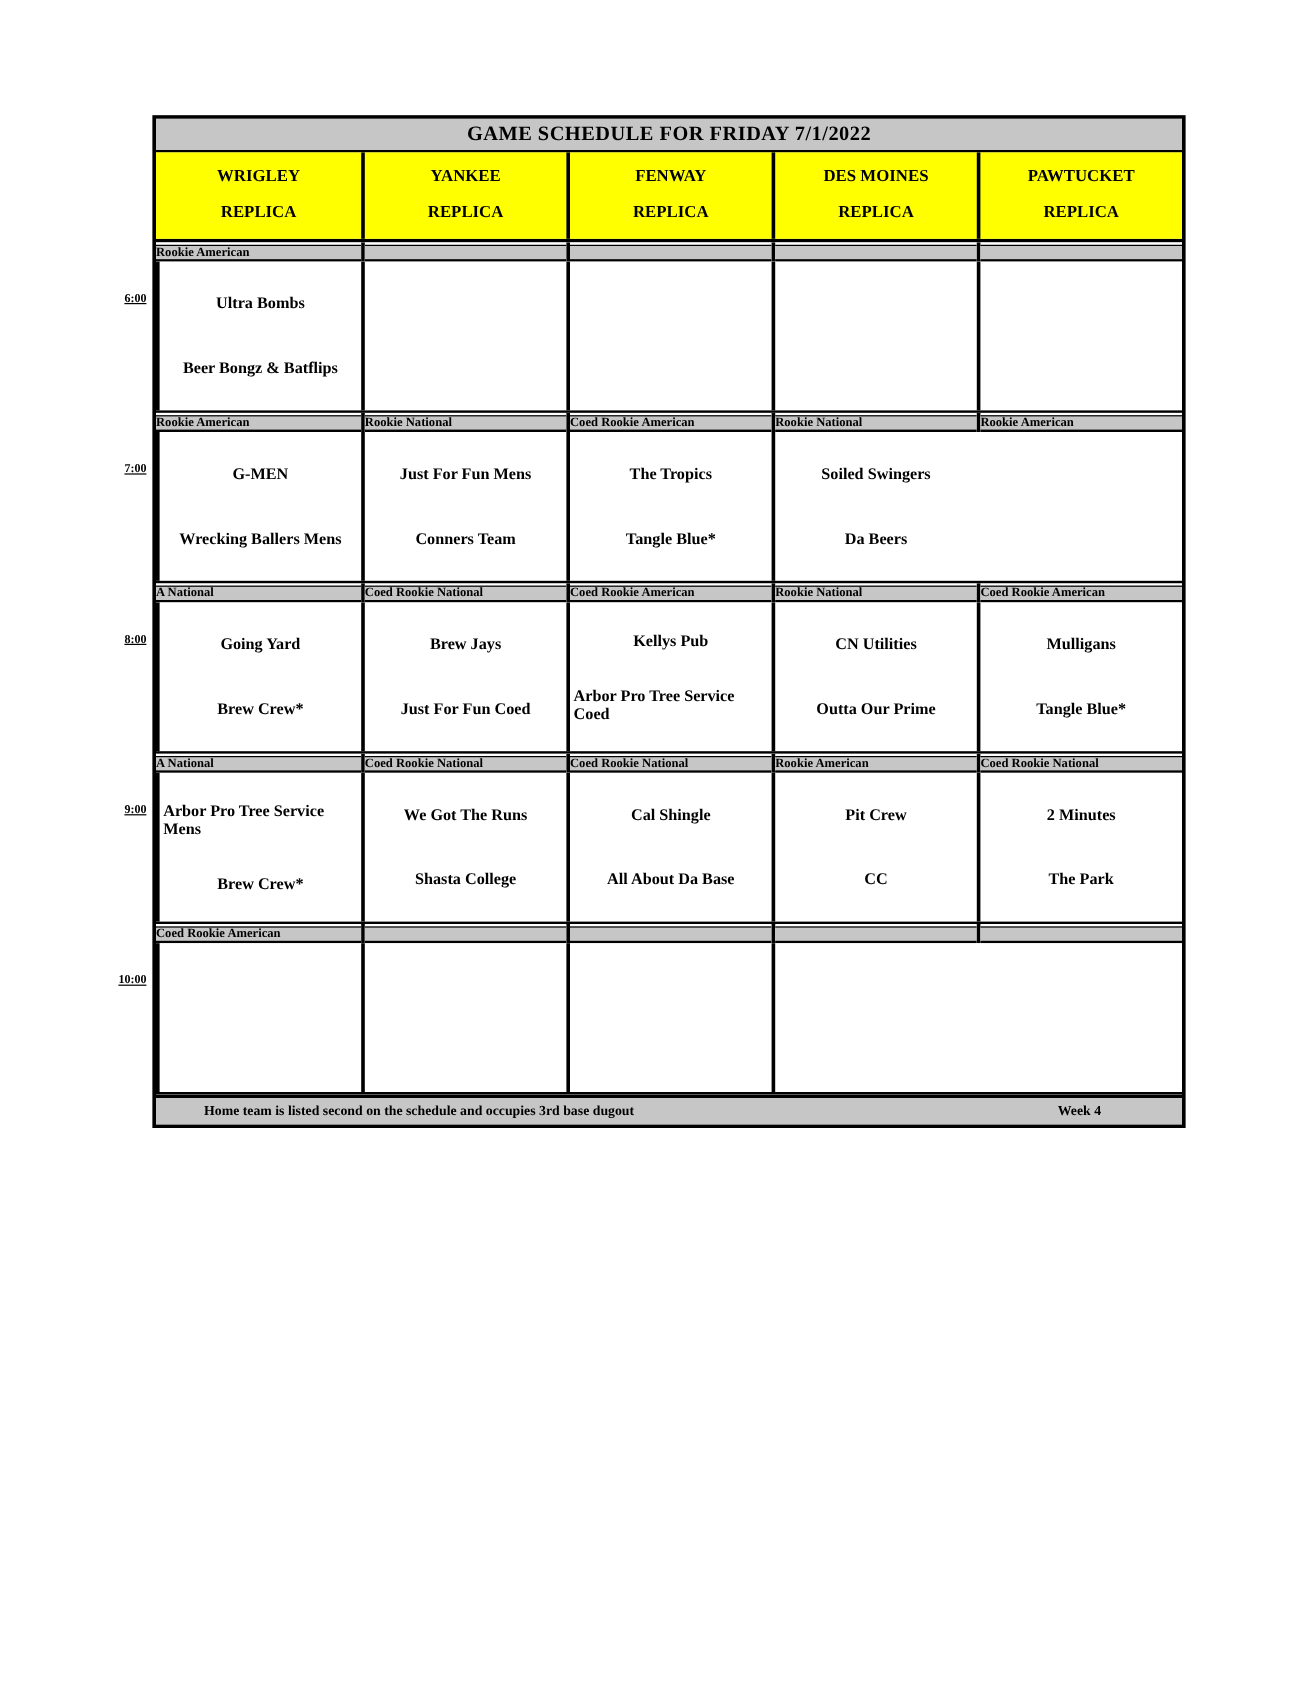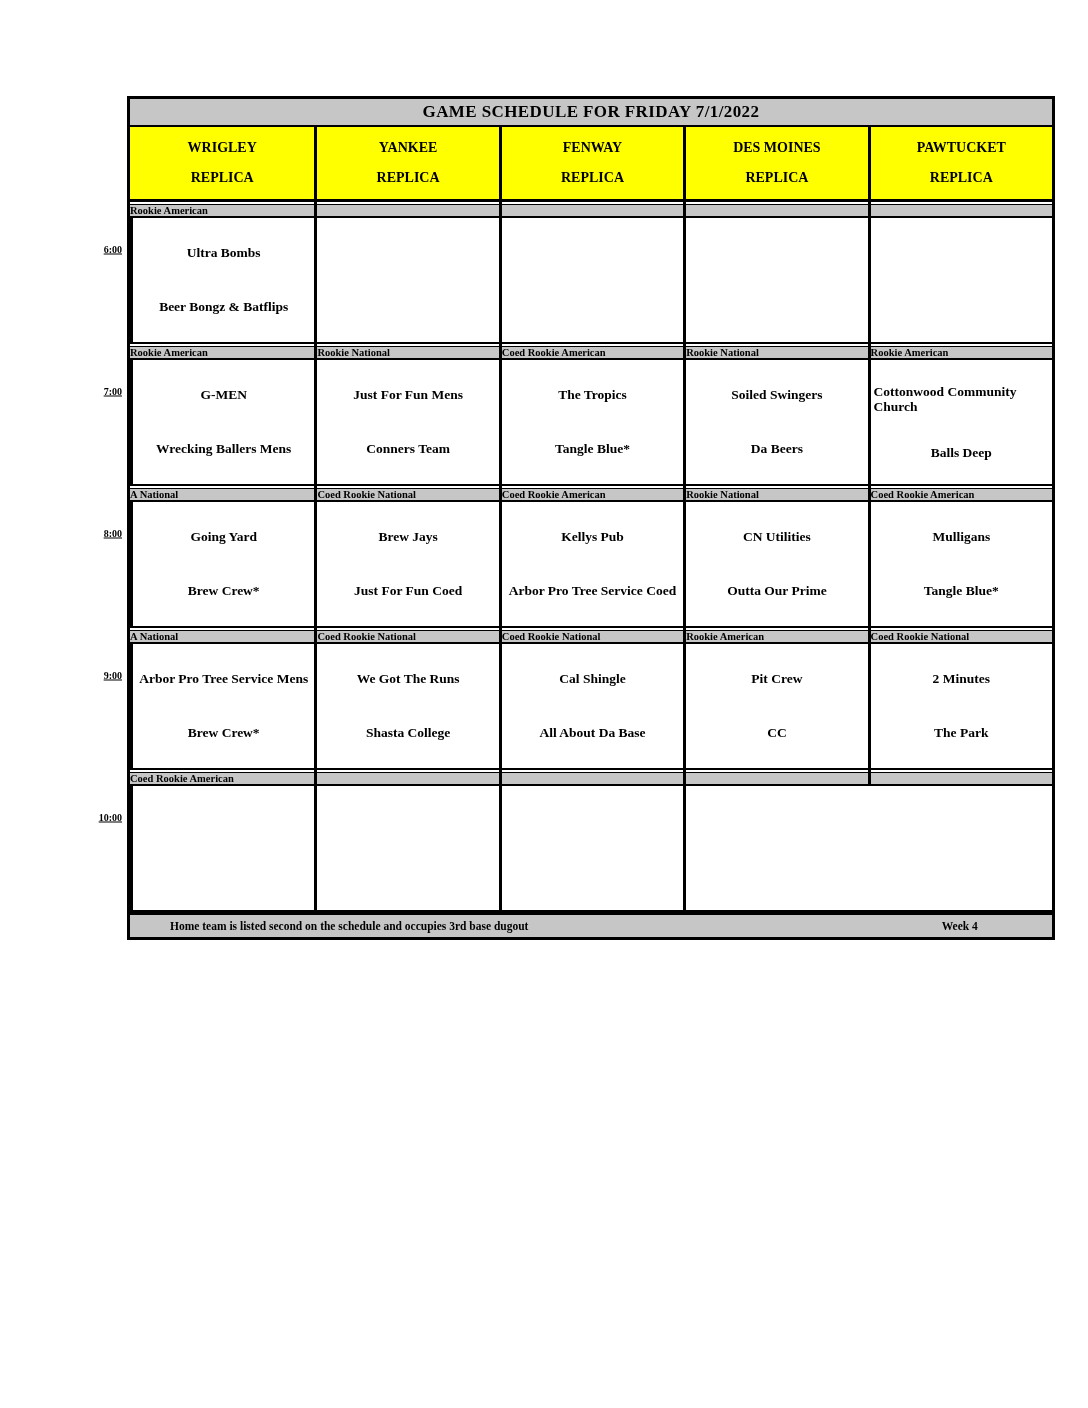--- a/index.html
+++ b/index.html
@@ -2,21 +2,21 @@
 <html><head>
 <meta charset="utf-8">
 <style>
   html,body { margin:0; padding:0; }
   body {
     width:1088px; height:1408px; background:#ffffff; position:relative;
     font-family:"Liberation Serif", serif; font-weight:bold; color:#000;
     -webkit-font-smoothing:antialiased;
   }
   .schedule-table {
-    position:absolute; left:127px; top:96px; width:928px;
+    position:absolute; left:127px; top:96px; width:861px;
     border:3px solid var(--border,#000); box-sizing:border-box; background:#e5e5e5;
   }
   .title-row {
     background:var(--title-bg,#c6c6c6); border-bottom:2px solid #000;
     height:26px; display:flex; align-items:center; justify-content:center;
     font-size:17px; letter-spacing:0.4px;
   }
   .header-row {
     display:grid; grid-template-columns:repeat(5,1fr);
     border-bottom:3px solid #000; height:72px;
@@ -157,24 +157,20 @@
           <div class="team home">Conners Team</div>
         </div>
         <div class="game-cell">
           <div class="team away">The Tropics</div>
           <div class="team home">Tangle Blue*</div>
         </div>
         <div class="game-cell">
           <div class="team away">Soiled Swingers</div>
           <div class="team home">Da Beers</div>
         </div>
-        <div class="game-cell">
-          <div class="team away">Cottonwood Community Church</div>
-          <div class="team home">Balls Deep</div>
-        </div>
       </div>
       <div class="division-row">
         <div class="division-cell">
           <div class="division-bar">A National</div>
         </div>
         <div class="division-cell">
           <div class="division-bar">Coed Rookie National</div>
         </div>
         <div class="division-cell">
           <div class="division-bar">Coed Rookie American</div>

